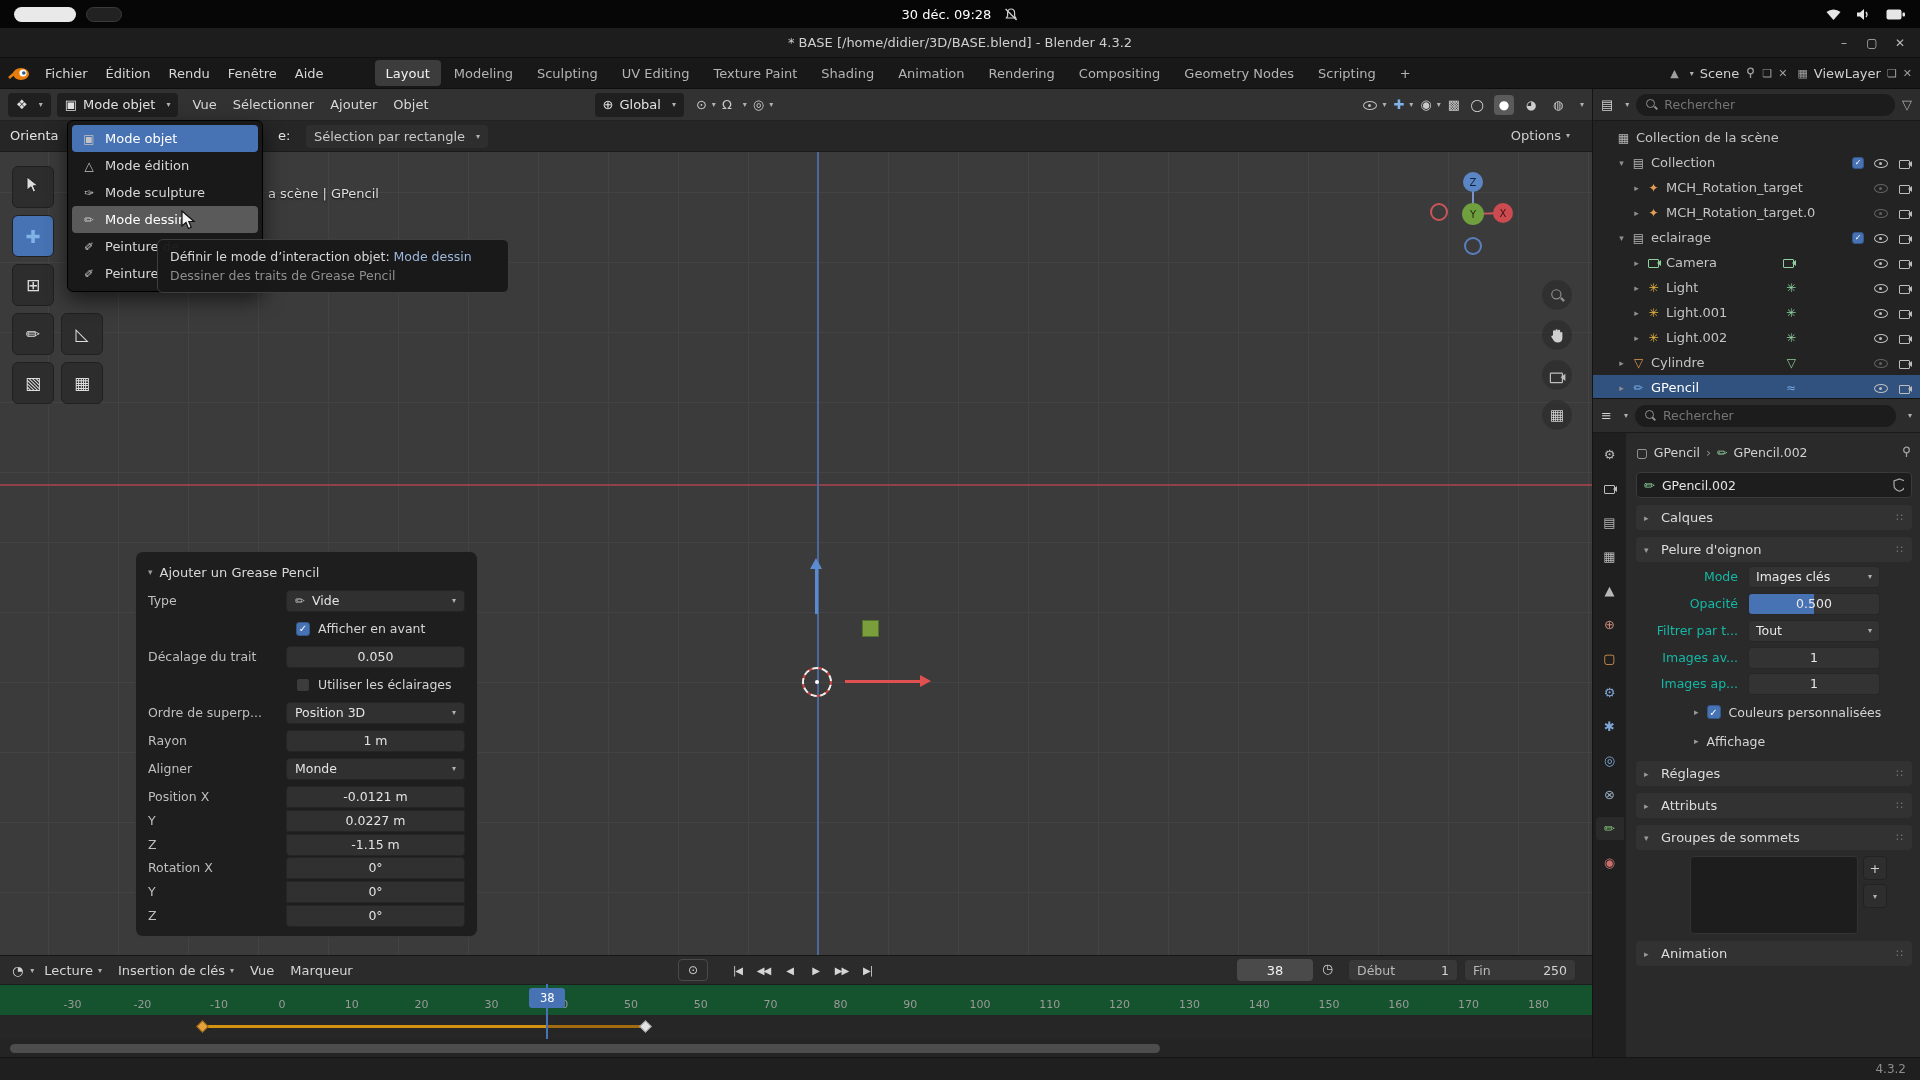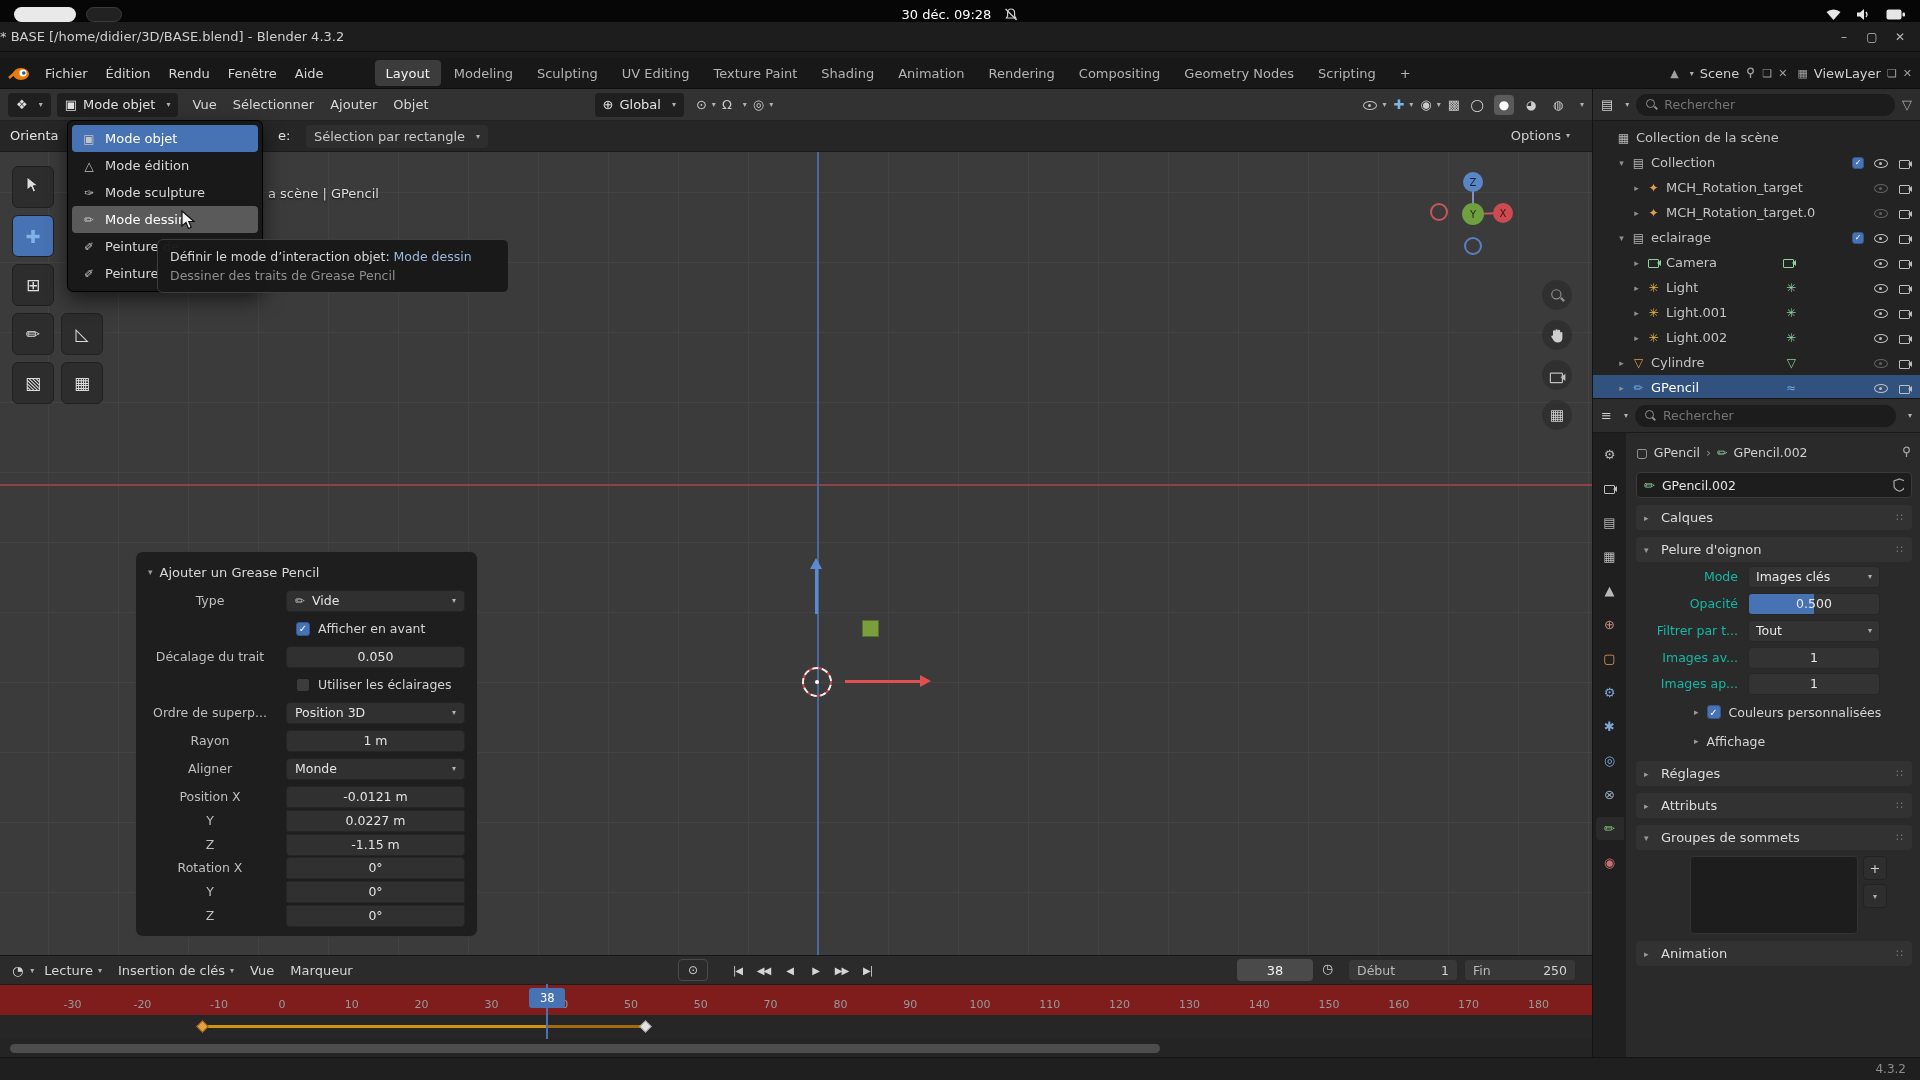--- a/index.html
+++ b/index.html
@@ -7,21 +7,21 @@
 body{font-family:"DejaVu Sans","Liberation Sans",sans-serif;font-size:13px;color:#d2d2d2;background:#1b1b1b;position:relative;overflow:hidden}
 .chev{font-size:8px;color:#b0b0b0;margin-left:5px}
 input{background:transparent;border:none;outline:none;color:#9a9a9a;font-family:inherit;font-size:12.5px;width:100%}
 
 #sysbar{left:0;top:0;width:1920px;height:28px;background:#060606;display:flex;align-items:center;padding:0 14px;color:#fff;position:absolute}
 .sys-pill{width:62px;height:15px;border-radius:8px;background:#e9e9e9}
 .sys-pill2{width:36px;height:15px;border-radius:8px;background:#222;border:1px solid #3a3a3a;margin-left:10px}
 #sys-center{position:absolute;left:50%;transform:translateX(-50%);display:flex;align-items:center;gap:12px;font-size:13px;height:28px}
 #sys-right{margin-left:auto;display:flex;gap:14px;align-items:center}
 
-#titlebar{left:0;top:22px;width:1920px;height:30px;background:#1d1d1d;display:flex;align-items:center;color:#cfcfcf;border-bottom:1px solid #101010;position:absolute}
+#titlebar{left:0;top:28px;width:1920px;height:30px;background:#1d1d1d;display:flex;align-items:center;justify-content:center;color:#cfcfcf;border-bottom:1px solid #101010;position:absolute}
 #win-controls{position:absolute;right:8px;top:3px;display:flex;gap:4px}
 .win-btn{width:24px;height:24px;border-radius:4px;display:flex;align-items:center;justify-content:center;color:#bbb;font-size:12px}
 
 #menubar{left:0;top:58px;width:1920px;height:31px;background:#181818;display:flex;align-items:center;padding:0 8px;border-bottom:1px solid #0e0e0e;position:absolute}
 .menu-item{padding:0 9px;height:24px;display:flex;align-items:center;border-radius:4px;color:#d6d6d6}
 #app-menus{display:flex;margin-left:6px}
 #workspaces{display:flex;margin-left:42px;align-items:center;gap:2px}
 .ws-tab{padding:0 11px;height:26px;display:flex;align-items:center;color:#b4b4b4;border-radius:4px}
 .ws-tab.active{background:#3c3c3c;color:#f0f0f0}
 #mb-right{margin-left:auto;display:flex;align-items:center;gap:10px}
@@ -70,21 +70,21 @@
 #tooltip{left:157px;top:239px;width:352px;background:rgba(24,24,24,.96);border:1px solid #3e3e3e;border-radius:6px;padding:9px 12px;z-index:60;font-size:12.5px;position:absolute}
 #tooltip .l1{color:#d8d8d8}
 #tooltip .l1 b{color:#9db8dc;font-weight:normal}
 #tooltip .l2{color:#8f8f8f;margin-top:4px}
 #mouse{position:absolute;left:181px;top:210px;z-index:100}
 
 #op-panel{left:135px;top:551px;width:343px;height:386px;background:rgba(29,29,29,.96);border:1px solid #3a3a3a;border-radius:8px;z-index:20;padding:8px 12px 10px;position:absolute}
 #op-title{display:flex;align-items:center;gap:7px;color:#d8d8d8;height:24px}
 #op-title .arr{font-size:9px;color:#9a9a9a}
 .op-row{display:flex;align-items:center;height:23px}
-.op-label{width:138px;text-align:center;padding-right:14px;color:#bfbfbf;font-size:12.5px;flex-shrink:0}
+.op-label{width:138px;text-align:left;padding-right:14px;color:#bfbfbf;font-size:12.5px;flex-shrink:0}
 .op-field{flex:1;height:22px;background:#303030;border-radius:4px;display:flex;align-items:center;justify-content:center;color:#e3e3e3;font-size:12.5px;position:relative;border:1px solid #252525}
 .op-field.drop{justify-content:flex-start;padding:0 8px}
 .op-field.drop .chev{margin-left:auto}
 .op-field .fi{margin-right:7px;color:#bdbdbd;font-size:12px}
 .grp-s{border-radius:4px 4px 1px 1px}
 .grp-m{border-radius:1px}
 .grp-e{border-radius:1px 1px 4px 4px}
 .op-check{margin-left:148px;display:flex;gap:8px;align-items:center;color:#d5d5d5;font-size:12.5px}
 .cbx{width:14px;height:14px;border-radius:3px;background:#3c3c3c;border:1px solid #1c1c1c;display:flex;align-items:center;justify-content:center;font-size:10px;color:#fff;flex-shrink:0}
 .cbx.on{background:#4772b3;border-color:#35568a}
@@ -143,21 +143,21 @@
 
 #timeline{left:0;top:955px;width:1592px;height:102px;background:#2b2b2b;border-top:1px solid #161616;position:absolute}
 #tl-header{height:28px;display:flex;align-items:center;padding:0 8px;gap:2px;position:relative}
 .tl-menu{padding:0 8px;color:#d5d5d5;display:flex;align-items:center}
 #tl-record{position:absolute;left:678px;top:3px;width:30px;height:22px;border:1px solid #4a4a4a;border-radius:4px;display:flex;align-items:center;justify-content:center;color:#cfcfcf;font-size:12px}
 #tl-transport{position:absolute;left:726px;top:3px;display:flex;align-items:center;gap:3px}
 .tp-btn{min-width:23px;height:22px;display:flex;align-items:center;justify-content:center;color:#d5d5d5;font-size:10px;border-radius:3px;letter-spacing:-1px;padding:0 2px}
 #tl-frame{position:absolute;left:1237px;top:3px;width:76px;height:22px;background:#4a4a4a;border-radius:4px;display:flex;align-items:center;justify-content:center;color:#f2f2f2}
 #tl-clock{position:absolute;left:1322px;top:5px;color:#c9c9c9;font-size:13px}
 .tl-pill{position:absolute;top:3px;height:22px;background:#383838;border:1px solid #2a2a2a;border-radius:4px;display:flex;align-items:center;justify-content:space-between;padding:0 8px;font-size:12.5px}
-#tl-ruler{position:absolute;left:0;top:28px;width:1592px;height:31px;background:#7f1d1d;border-top:1px solid #1d1d1d}
+#tl-ruler{position:absolute;left:0;top:28px;width:1592px;height:31px;background:#14532d;border-top:1px solid #1d1d1d}
 .tick{position:absolute;bottom:4px;transform:translateX(-50%);font-size:11px;color:#9a9a9a}
 #tl-track{position:absolute;left:0;top:59px;width:1592px;height:24px;background:#262626}
 .kf{position:absolute;width:9px;height:9px;transform:rotate(45deg);top:7px}
 #playhead-line{position:absolute;top:28px;width:2px;height:55px;background:#4772b3;z-index:5}
 #playhead-chip{position:absolute;top:32px;width:36px;height:20px;background:#4772b3;border-radius:3px;display:flex;align-items:center;justify-content:center;color:#fff;font-size:11.5px;z-index:6}
 #tl-scroll{position:absolute;left:0;top:83px;width:1592px;height:19px;background:#242424}
 #tl-thumb{position:absolute;left:10px;top:5px;width:1150px;height:9px;background:#4d4d4d;border-radius:5px}
 
 #statusbar{left:0;top:1057px;width:1920px;height:23px;background:#1f1f1f;display:flex;align-items:center;padding:0 14px;color:#8d8d8d;font-size:12px;position:absolute;border-top:1px solid #141414}
 #statusbar .ver{margin-left:auto}

